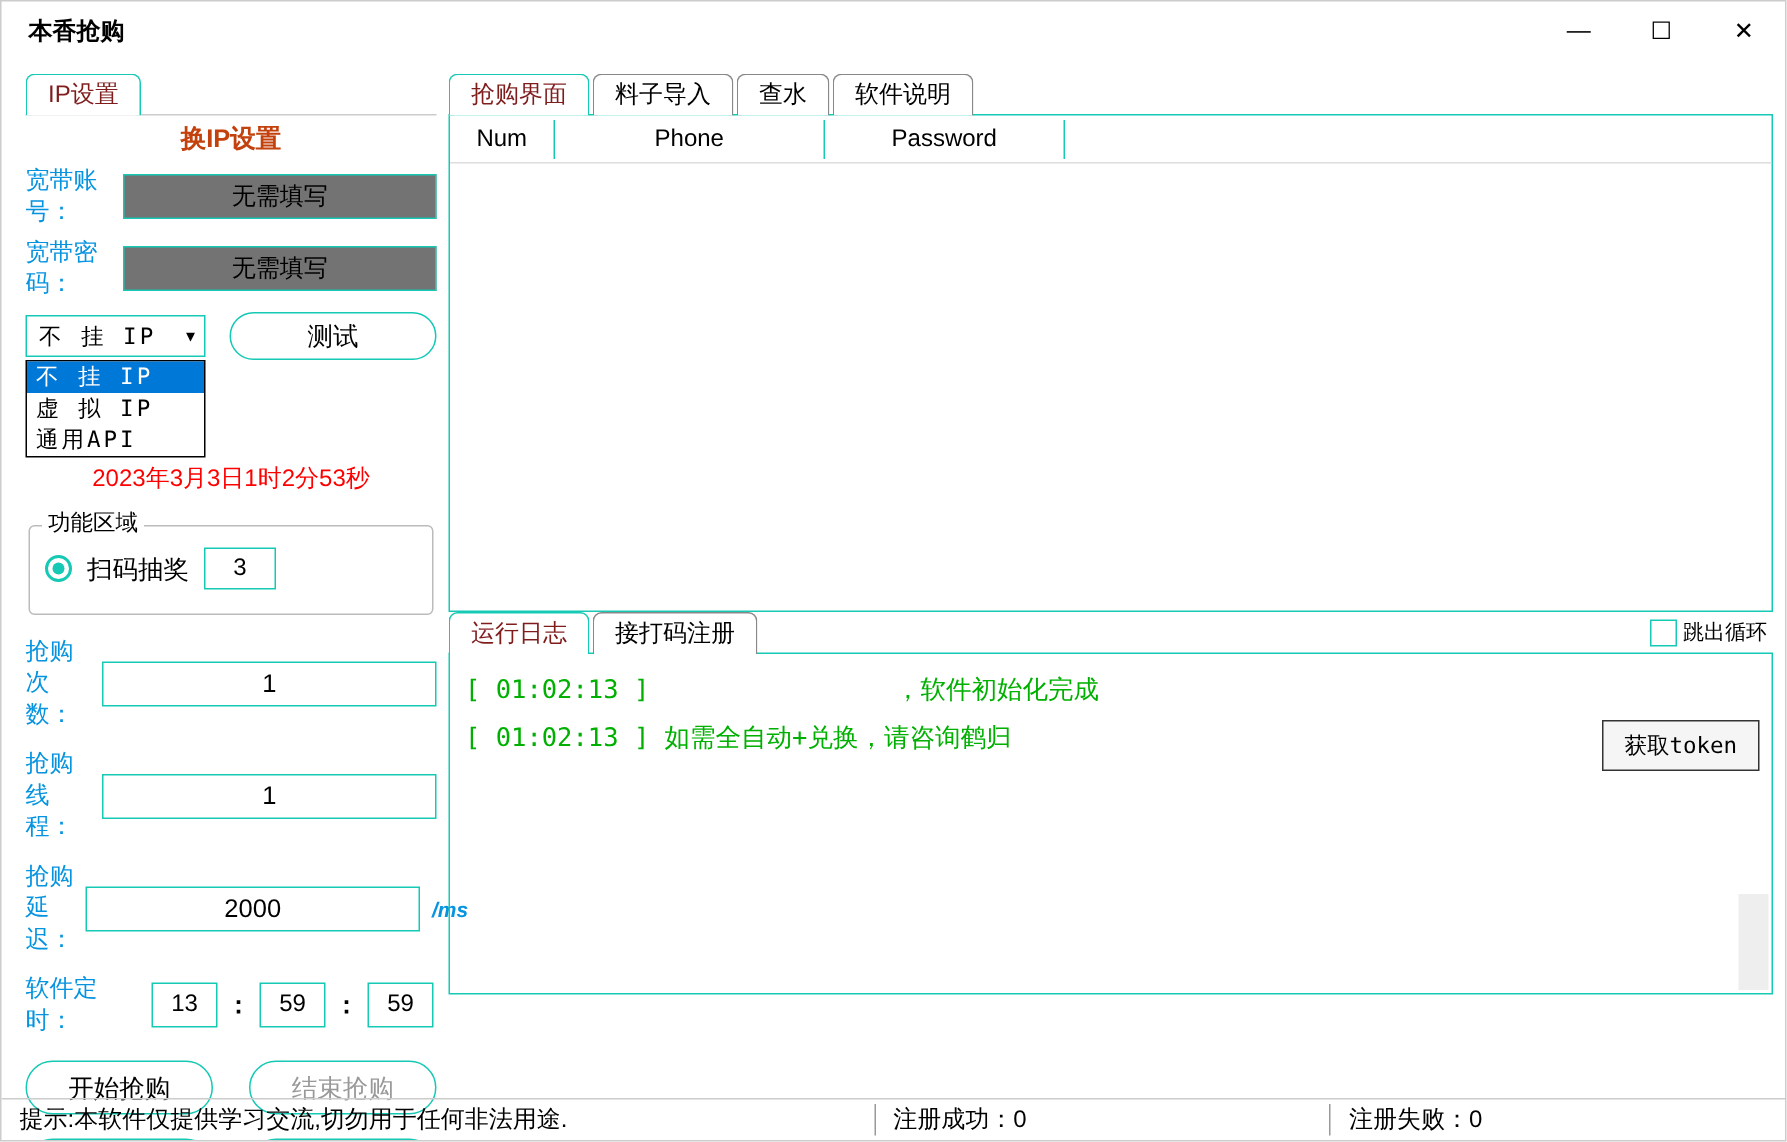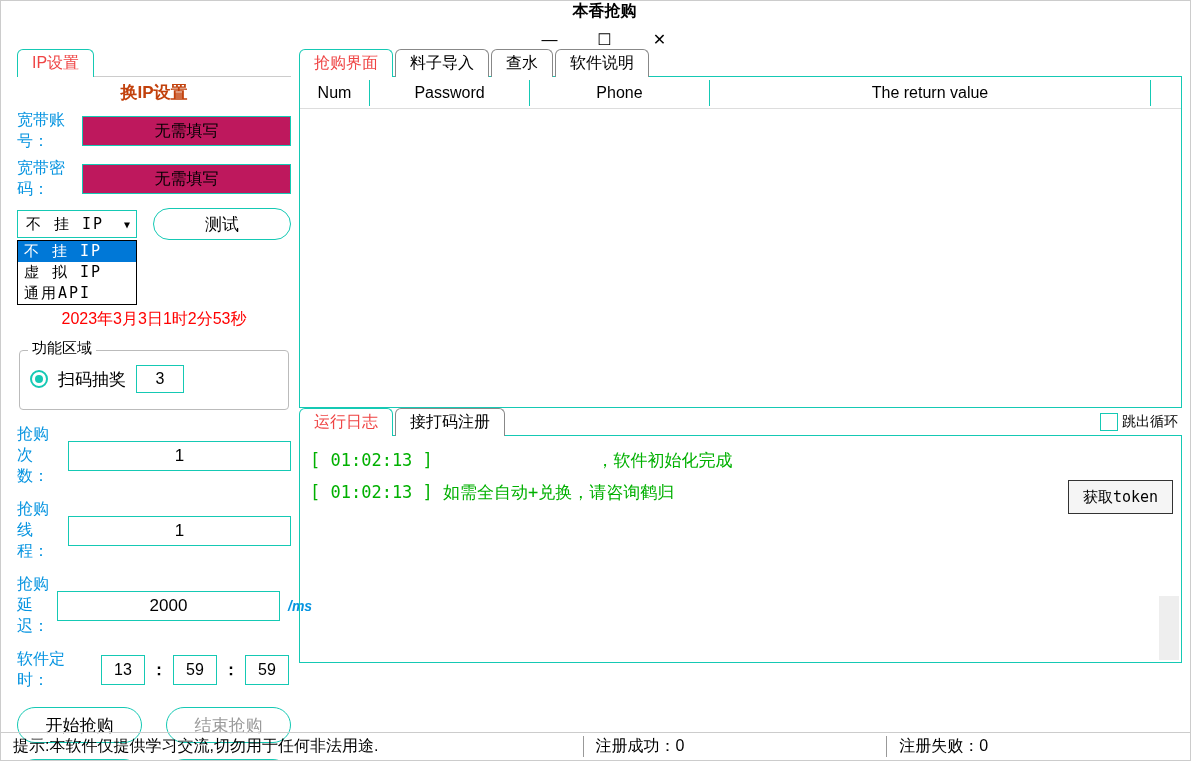--- a/index.html
+++ b/index.html
@@ -1,32 +1,32 @@
 <!DOCTYPE html>
 <html><head>
 <meta charset="utf-8">
 <style>
 * { box-sizing: border-box; margin: 0; padding: 0; }
 body { font-family: "Microsoft YaHei", Arial, sans-serif; font-size: 14px; background: #fff; width: 1191px; height: 761px; position: relative; border: 1px solid #ccc; }
-.titlebar { height: 40px; display: flex; align-items: center; justify-content: space-between; padding: 0 0 0 18px; flex-direction: column; }
+.titlebar { height: 40px; display: flex; align-items: center; justify-content: space-between; padding: 0 0 0 18px; }
 .title { font-size: 16px; font-weight: bold; }
 .winbtns { display: flex; }
 .winbtn { width: 55px; height: 35px; display: flex; align-items: center; justify-content: center; font-size: 16px; cursor: pointer; }
 .content { display: flex; padding: 0 8px; }
 .sidebar { width: 290px; padding: 8px 8px 0 8px; }
 .main { flex: 1; padding: 8px 0 0 0; }
 .tab-row { display: flex; gap: 0; margin-bottom: -1px; position: relative; z-index: 2; }
 .tab { padding: 3px 14px; border: 1px solid #888; border-bottom: none; border-top-left-radius: 6px; border-top-right-radius: 6px; background: #fff; cursor: pointer; margin-right: 2px; font-size: 16px; }
-.tab.active { color: #ef4444; border-color: #15c9b4; }
+.tab.active { color: #7f1d1d; border-color: #15c9b4; }
 .tab:not(.active) { color: #000; }
 .panel { border: 1px solid #15c9b4; background: #fff; }
 .ipset-label-row { text-align: center; color: #c2410c; font-size: 17px; font-weight: bold; margin: 2px 0 6px; }
 .form-row { display: flex; align-items: center; margin-bottom: 6px; }
 .form-label { color: #0694e0; font-size: 16px; width: 78px; }
-.form-input { flex: 1; height: 30px; border: 1px solid #15c9b4; text-align: center; font-size: 16px; background: #be185d; }
+.form-input { flex: 1; height: 30px; border: 1px solid #15c9b4; text-align: center; font-size: 16px; background: #737373; }
 .select-wrap { display: flex; align-items: center; gap: 16px; margin-top: 8px; }
 .select-box { width: 120px; height: 28px; border: 1px solid #15c9b4; display: flex; align-items: center; justify-content: space-between; padding: 0 4px 0 8px; font-family: monospace; font-size: 15px; letter-spacing: 2px; }
 .caret { font-size: 10px; }
 .test-btn { flex: 1; height: 32px; border: 1px solid #15c9b4; border-radius: 16px; background: #fff; font-size: 17px; cursor: pointer; }
 .dropdown { position: relative; width: 120px; border: 1px solid #000; margin-top: 0; }
 .dd-item { padding: 1px 6px; font-family: monospace; font-size: 15px; letter-spacing: 2px; cursor: pointer; }
 .dd-item.sel { background: #0078d7; color: #fff; }
 .timestamp { color: #ff0000; font-size: 16px; text-align: center; margin: 4px 0 20px; }
 .fieldset { border: 1px solid #bbb; border-radius: 4px; padding: 14px 10px 16px; margin: 4px 2px 14px; position: relative; }
 .fieldset-legend { position: absolute; top: -12px; left: 8px; background: #fff; padding: 0 4px; font-size: 15px; }
@@ -150,23 +150,22 @@
   <div class="main">
     <div class="tab-row">
       <div class="tab active">抢购界面</div>
       <div class="tab">料子导入</div>
       <div class="tab">查水</div>
       <div class="tab">软件说明</div>
     </div>
     <div class="panel">
       <div class="table-hdr">
         <div class="th" style="width:70px">Num</div>
+        <div class="th" style="width:180px">Phone</div>
         <div class="th" style="width:160px">Password</div>
-        <div class="th" style="width:180px">Phone</div>
-        <div class="th" style="flex:1">The return value</div>
         <div class="th" style="width:30px"></div>
       </div>
       <div class="table-body"></div>
     </div>
 
     <div class="log-section">
       <div class="log-hdr-row">
         <div class="log-tabs">
           <div class="tab active">运行日志</div>
           <div class="tab">接打码注册</div>

